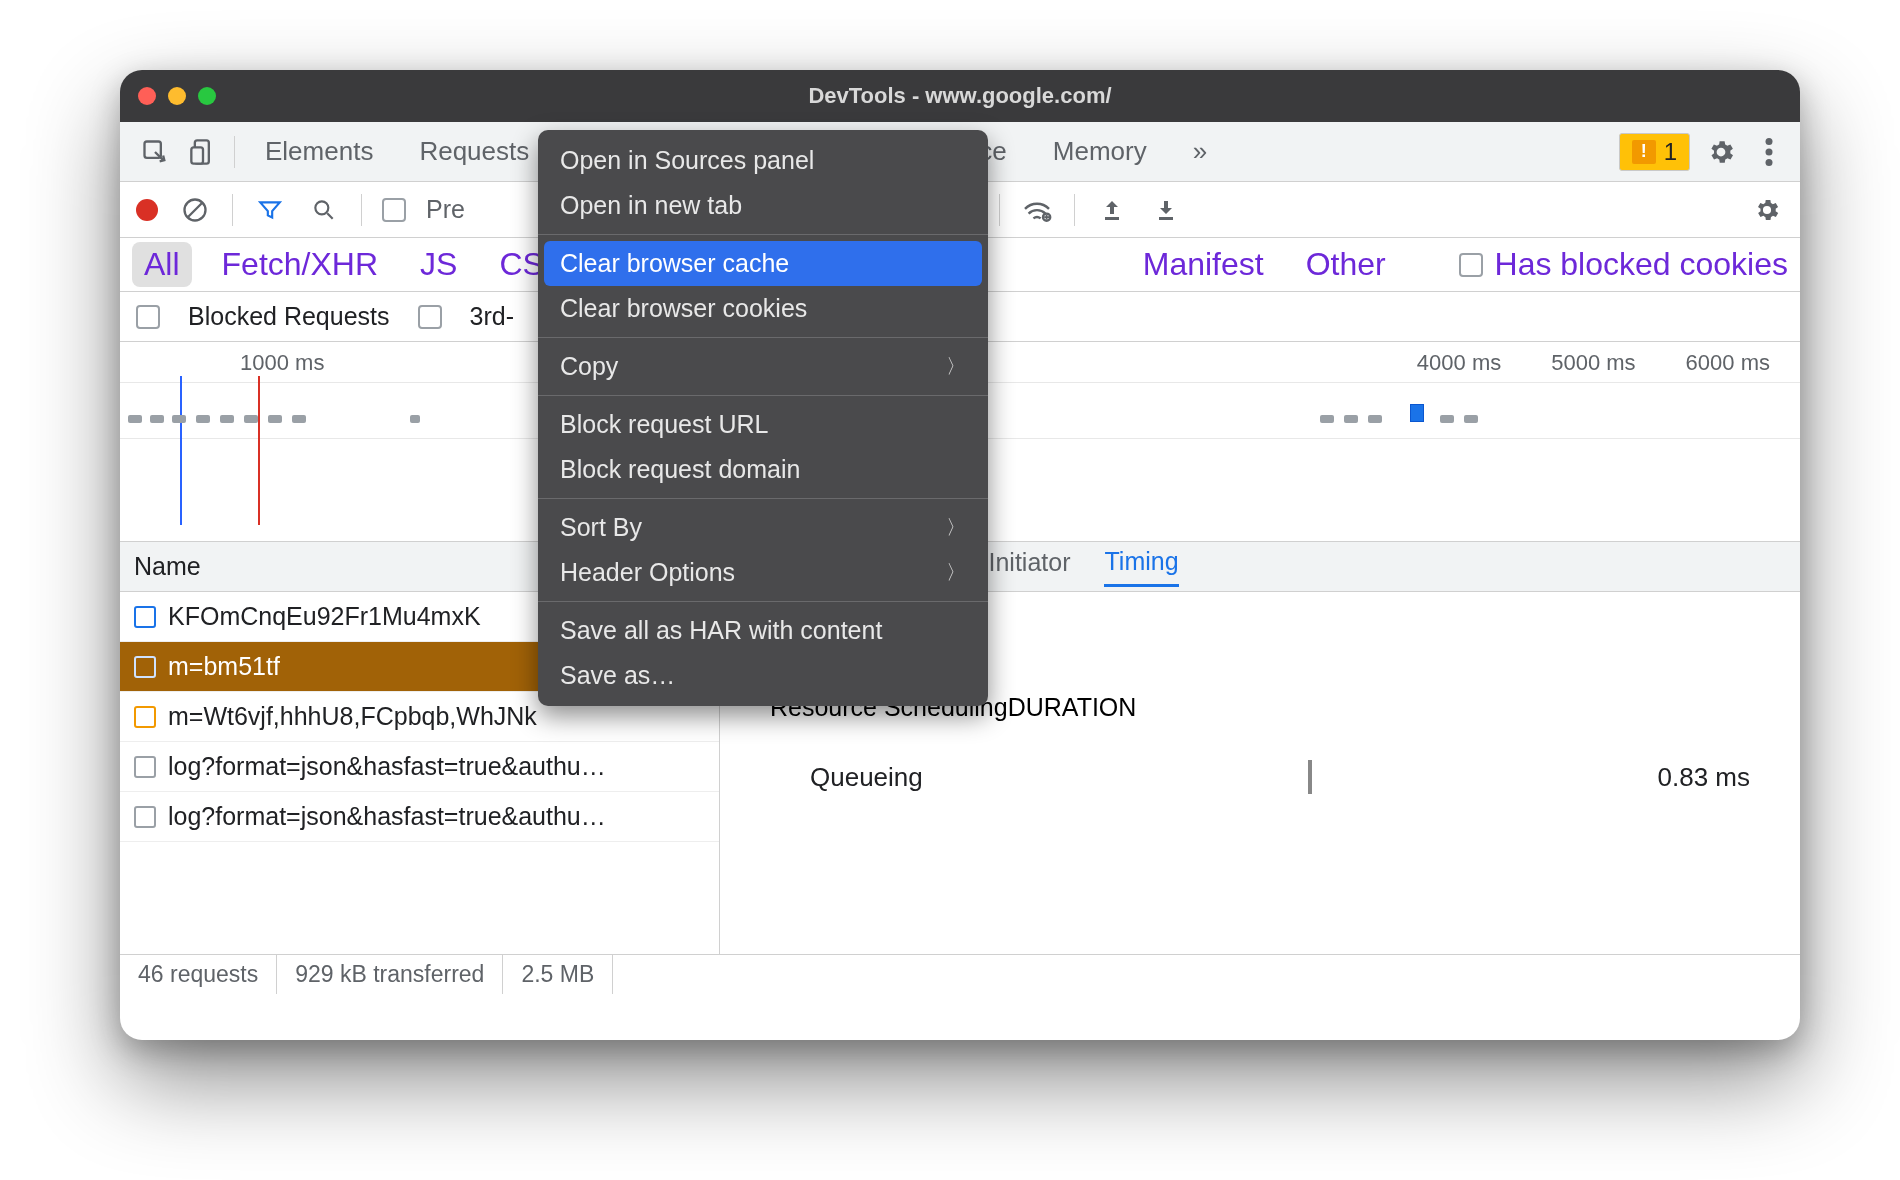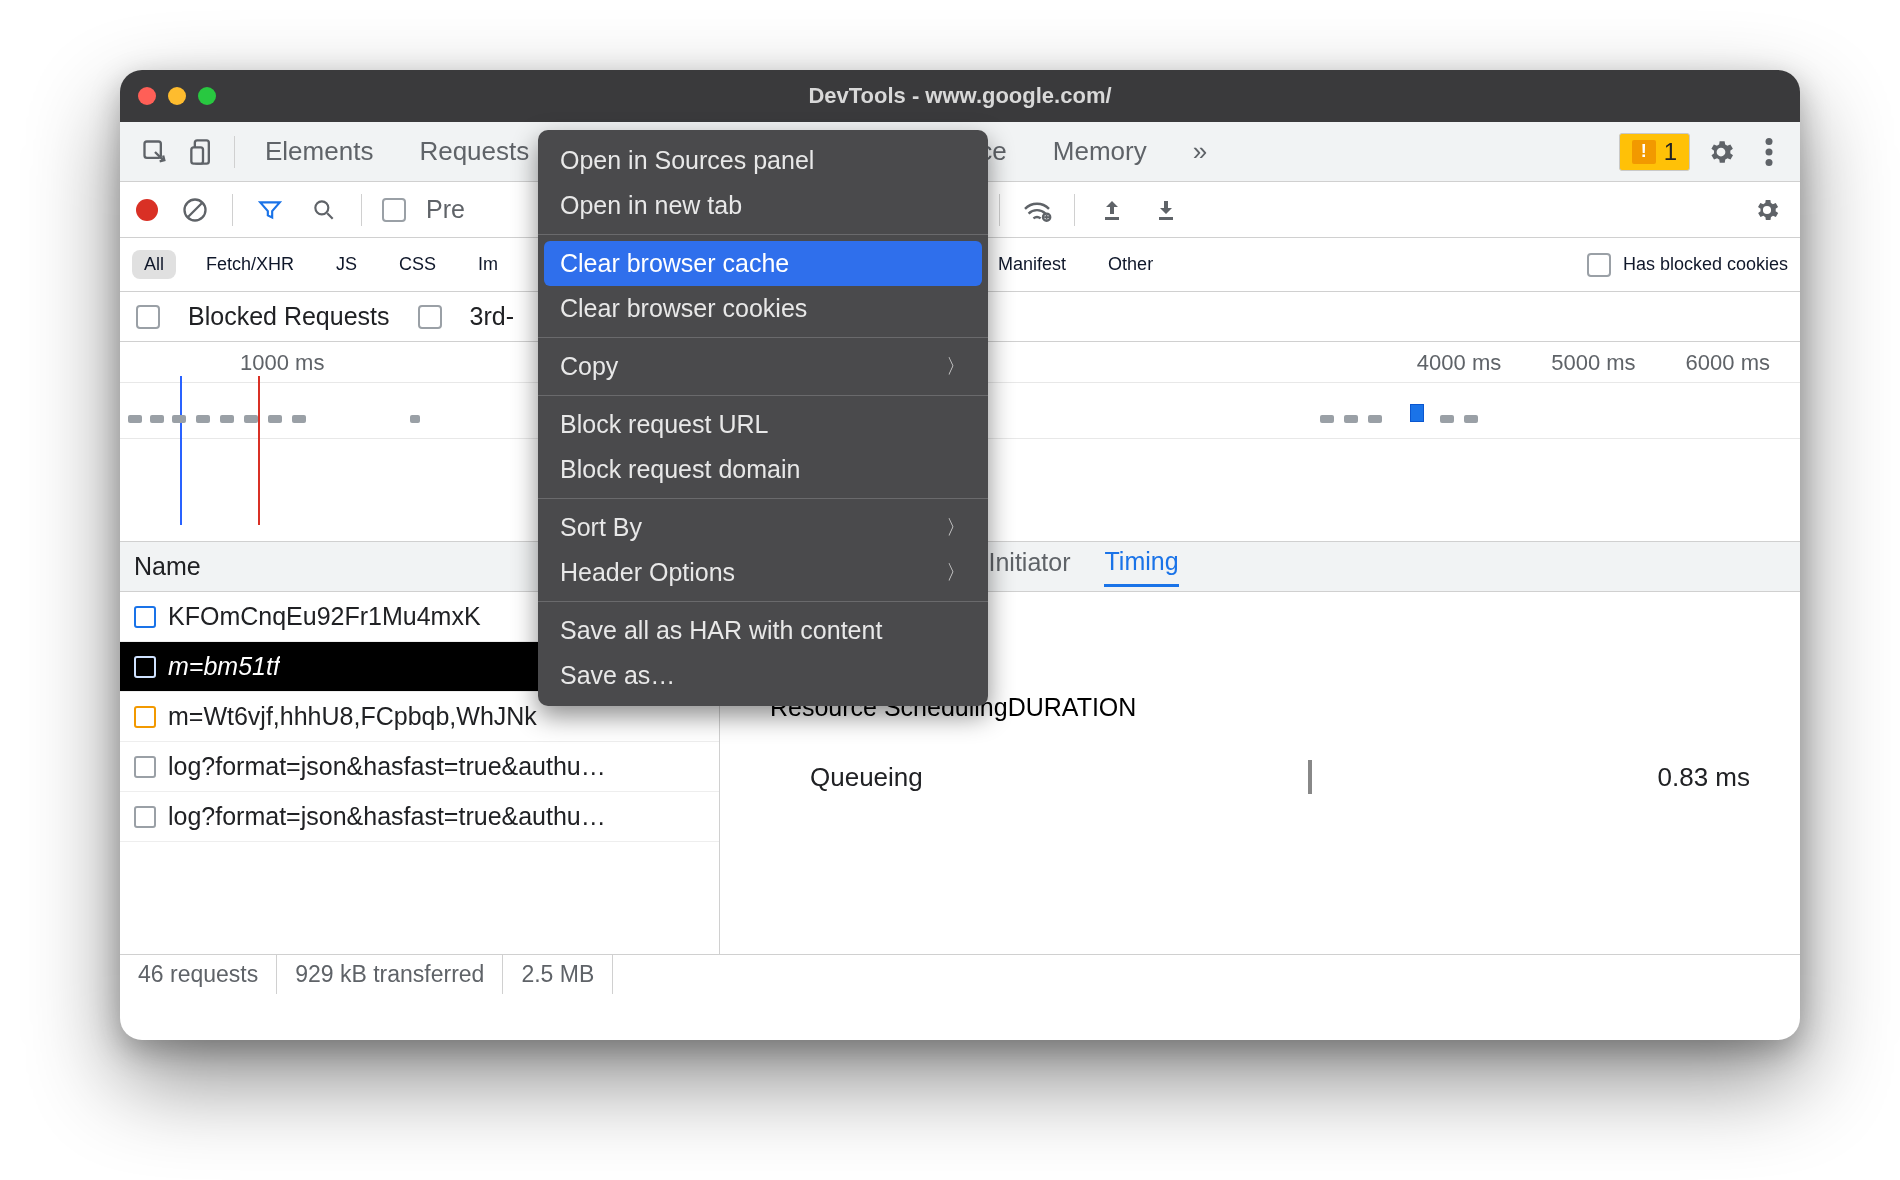--- a/index.html
+++ b/index.html
@@ -113,22 +113,22 @@
     font-size:25px;color:#5f6368;
     border:none; outline:none; width:100%;
   }
   
   .types-row {
     height:54px;
     border-bottom:1px solid #d0d0d0;
     display:flex; align-items:center;
     padding: 0 12px;
     gap: 18px;
-    font-size:18px;
-    color:#0f172a;
+    font-size:32px;
+    color:#6d28d9;
   }
   .type-chip {
     padding:4px 12px; border-radius:8px; cursor:pointer;
   }
   .type-chip.active { background:#e0e0e0; }
   .right-check {
     margin-left: auto;
     display:flex; align-items:center; gap:12px;
   }
   
@@ -188,21 +188,21 @@
     display:flex; align-items:center; padding:0 14px;
     font-size:25px; color:#202124;
   }
   .req-list { flex:1; overflow:hidden; }
   .req-row {
     height:50px; display:flex; align-items:center; gap:12px;
     padding: 0 14px; font-size:25px; color:#202124;
     border-bottom:1px solid #eee;
     white-space:nowrap; overflow:hidden; text-overflow:ellipsis;
   }
-  .req-row.selected { background:#000000; color:#fff;font-style:italic; }
+  .req-row.selected { background:#a16207; color:#fff; }
   .fi {
     width:22px;height:22px;border:2px solid #9aa0a6;display:inline-block;flex:none;border-radius:3px;
   }
   .fi.doc { border-color:#1a73e8; }
   .fi.js  { border-color:#f29900; }
   .fi.sel { border-color:#cfe2ff; }
   .req-row .txt { overflow:hidden; text-overflow:ellipsis; white-space:nowrap; }
   .statusbar {
     height:40px; border-top:1px solid #d0d0d0;
     display:flex; align-items:flex-start; gap:0;

